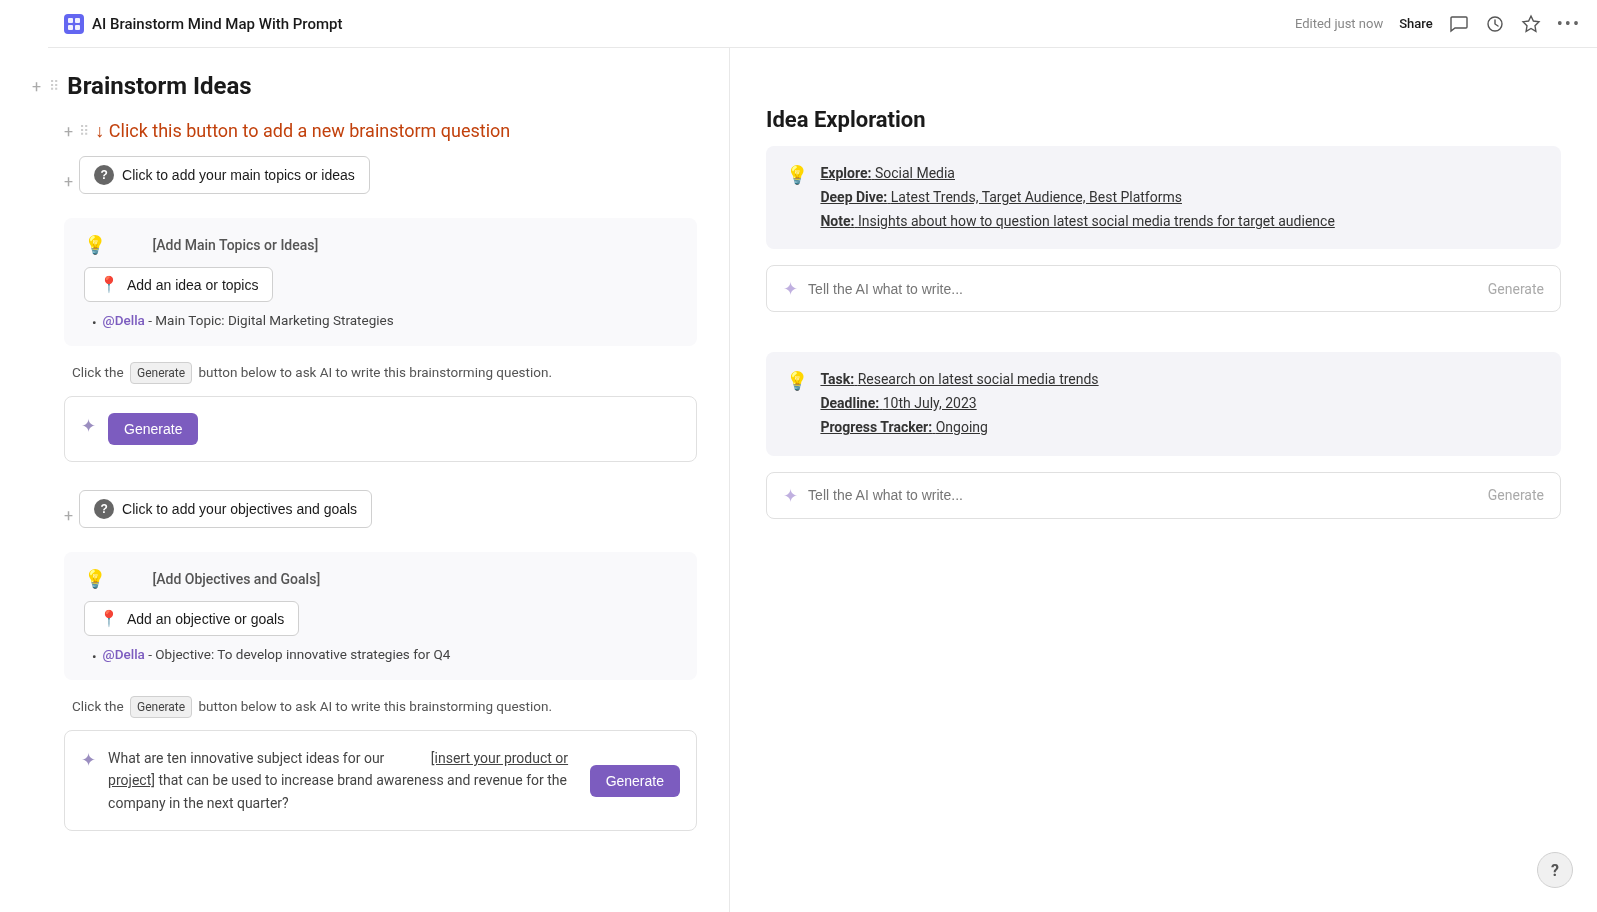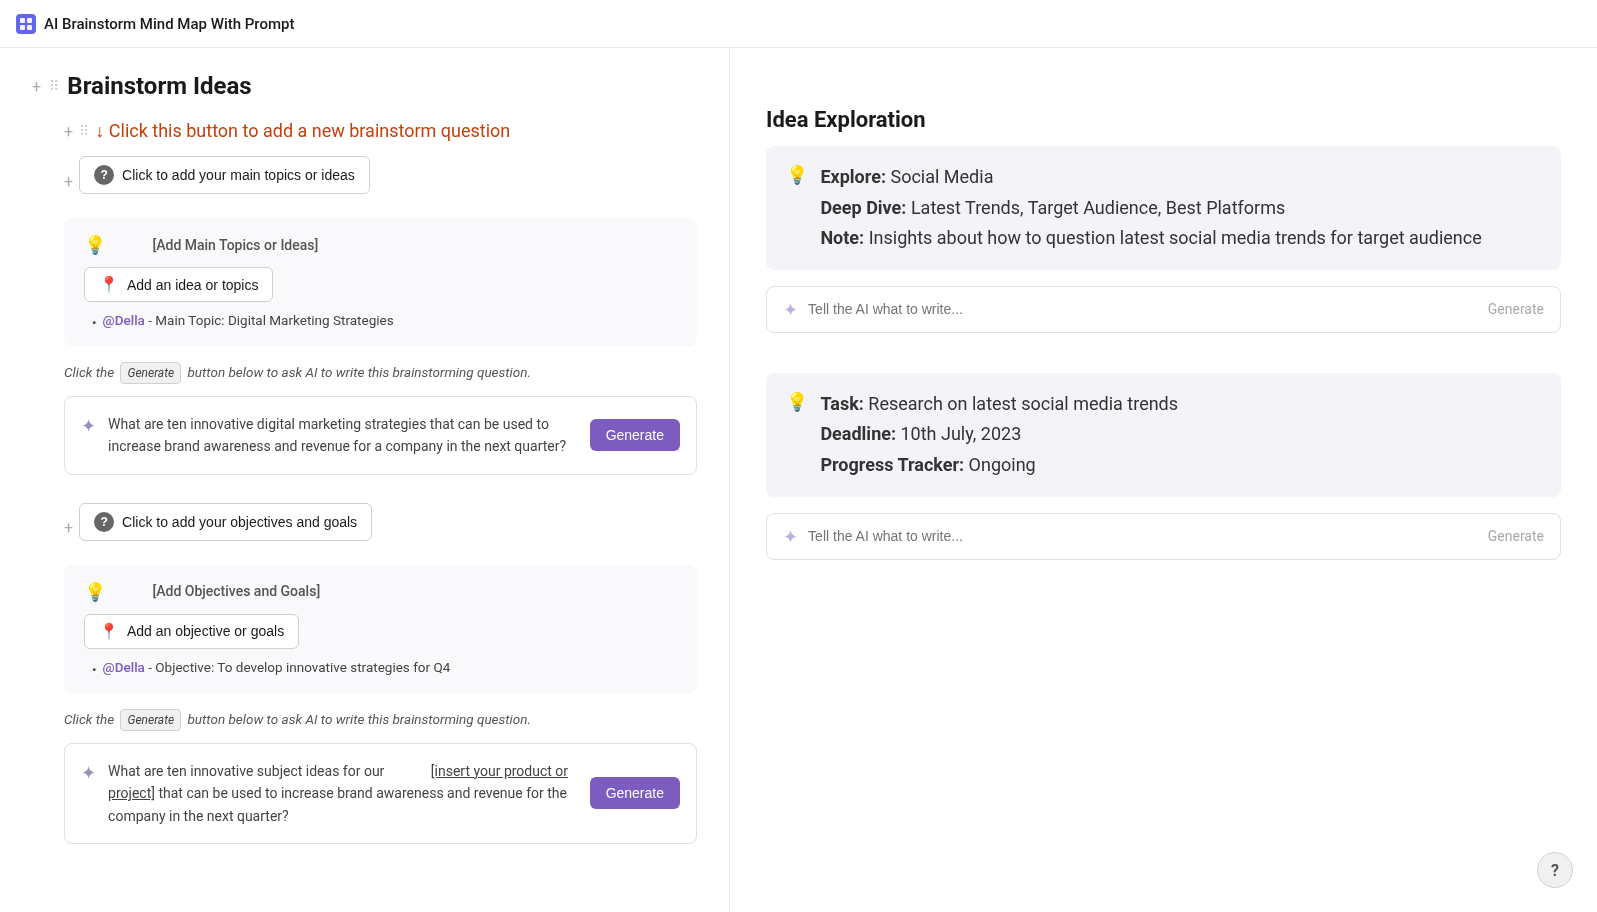--- a/index.html
+++ b/index.html
@@ -15,20 +15,21 @@
 
     
     .topbar {
       display: flex;
       align-items: center;
       justify-content: space-between;
       padding: 0 16px;
       height: 48px;
       border-bottom: 1px solid #e8e8e8;
       background: #fff;
+      margin-left: 48px;
     }
     .topbar-left {
       display: flex;
       align-items: center;
       gap: 8px;
     }
     .topbar-icon {
       width: 20px;
       height: 20px;
       background: #6366f1;
@@ -206,24 +207,23 @@
     }
     .mention {
       color: #7c5cbf;
       font-weight: 500;
     }
 
     
     .generate-hint {
       color: #555;
       font-size: 13.5px;
-      margin-left: 32px;
+      margin-left: 40px;
       margin-bottom: 12px;
       line-height: 1.5;
-      font-style: italic;
     }
     .generate-badge {
       display: inline-block;
       background: #f0f0f0;
       border: 1px solid #d0d0d0;
       border-radius: 4px;
       padding: 1px 6px;
       font-size: 12px;
       color: #444;
       margin: 0 3px;
@@ -299,23 +299,24 @@
       display: flex;
       align-items: flex-start;
       gap: 12px;
     }
     .info-card-bulb {
       font-size: 18px;
       margin-top: 2px;
     }
     .info-card-content {
       flex: 1;
-      font-size: 18px;
+      font-size: 14px;
       color: #333;
       line-height: 1.7;
+      text-decoration: underline;
     }
     .info-card-content strong {
       font-weight: 700;
     }
     .ai-input-row {
       display: flex;
       align-items: center;
       border: 1px solid #e0e0e0;
       border-radius: 8px;
       padding: 12px 16px;
@@ -365,20 +366,41 @@
   <div class="topbar-left">
     <div class="topbar-icon">
       <svg width="14" height="14" viewBox="0 0 14 14" fill="none">
         <rect x="1" y="1" width="5" height="5" rx="1" fill="white" opacity="0.9"></rect>
         <rect x="8" y="1" width="5" height="5" rx="1" fill="white" opacity="0.9"></rect>
         <rect x="1" y="8" width="5" height="5" rx="1" fill="white" opacity="0.9"></rect>
         <rect x="8" y="8" width="5" height="5" rx="1" fill="white" opacity="0.9"></rect>
       </svg>
     </div>
     <span class="topbar-title">AI Brainstorm Mind Map With Prompt</span>
+  </div>
+  <div class="topbar-right">
+    <span class="topbar-edited">Edited just now</span>
+    <span class="topbar-share">Share</span>
+    <span class="topbar-icon-btn">
+      <svg width="20" height="20" viewBox="0 0 20 20" fill="none">
+          <path d="M3 3h14a1 1 0 0 1 1 1v9a1 1 0 0 1-1 1H6l-4 3V4a1 1 0 0 1 1-1z" stroke="#555" stroke-width="1.4" fill="none"></path>
+        </svg>
+    </span>
+    <span class="topbar-icon-btn">
+      <svg width="20" height="20" viewBox="0 0 20 20" fill="none">
+          <circle cx="10" cy="10" r="7" stroke="#555" stroke-width="1.4"></circle>
+          <path d="M10 6v4l3 2" stroke="#555" stroke-width="1.4" stroke-linecap="round"></path>
+        </svg>
+    </span>
+    <span class="topbar-icon-btn">
+      <svg width="20" height="20" viewBox="0 0 20 20" fill="none">
+          <path d="M10 2l2.4 5 5.6.8-4 4 .9 5.5L10 14.5l-4.9 2.8.9-5.5-4-4 5.6-.8z" stroke="#555" stroke-width="1.4" fill="none"></path>
+        </svg>
+    </span>
+    <span class="topbar-dots">•••</span>
   </div>
 </div>
 
 <div class="main-layout">
 
   <div class="left-panel">
 
     <div class="section-heading-row section-gap">
       <span class="section-add-btn">+</span>
       <span class="drag-handle">⠿</span>
@@ -416,21 +438,20 @@
         </span>
       </div>
     </div>
 
     <p class="generate-hint">
       Click the <span class="generate-badge">Generate</span> button below to ask AI to write this brainstorming question.
     </p>
 
     <div class="generate-box">
       <span class="generate-box-icon">✦</span>
-      <span class="generate-box-text">What are ten innovative digital marketing strategies that can be used to increase brand awareness and revenue for a company in the next quarter?</span>
       <button class="generate-btn">Generate</button>
     </div>
 
     <div style="display:flex;align-items:center;gap:6px;margin-bottom:12px;padding-left:32px;">
       <span class="section-add-btn">+</span>
       <button class="add-topic-btn" style="margin-left:0;">
         <span class="help-icon">?</span>
         <span>Click to add your objectives and goals</span>
       </button>
     </div>

